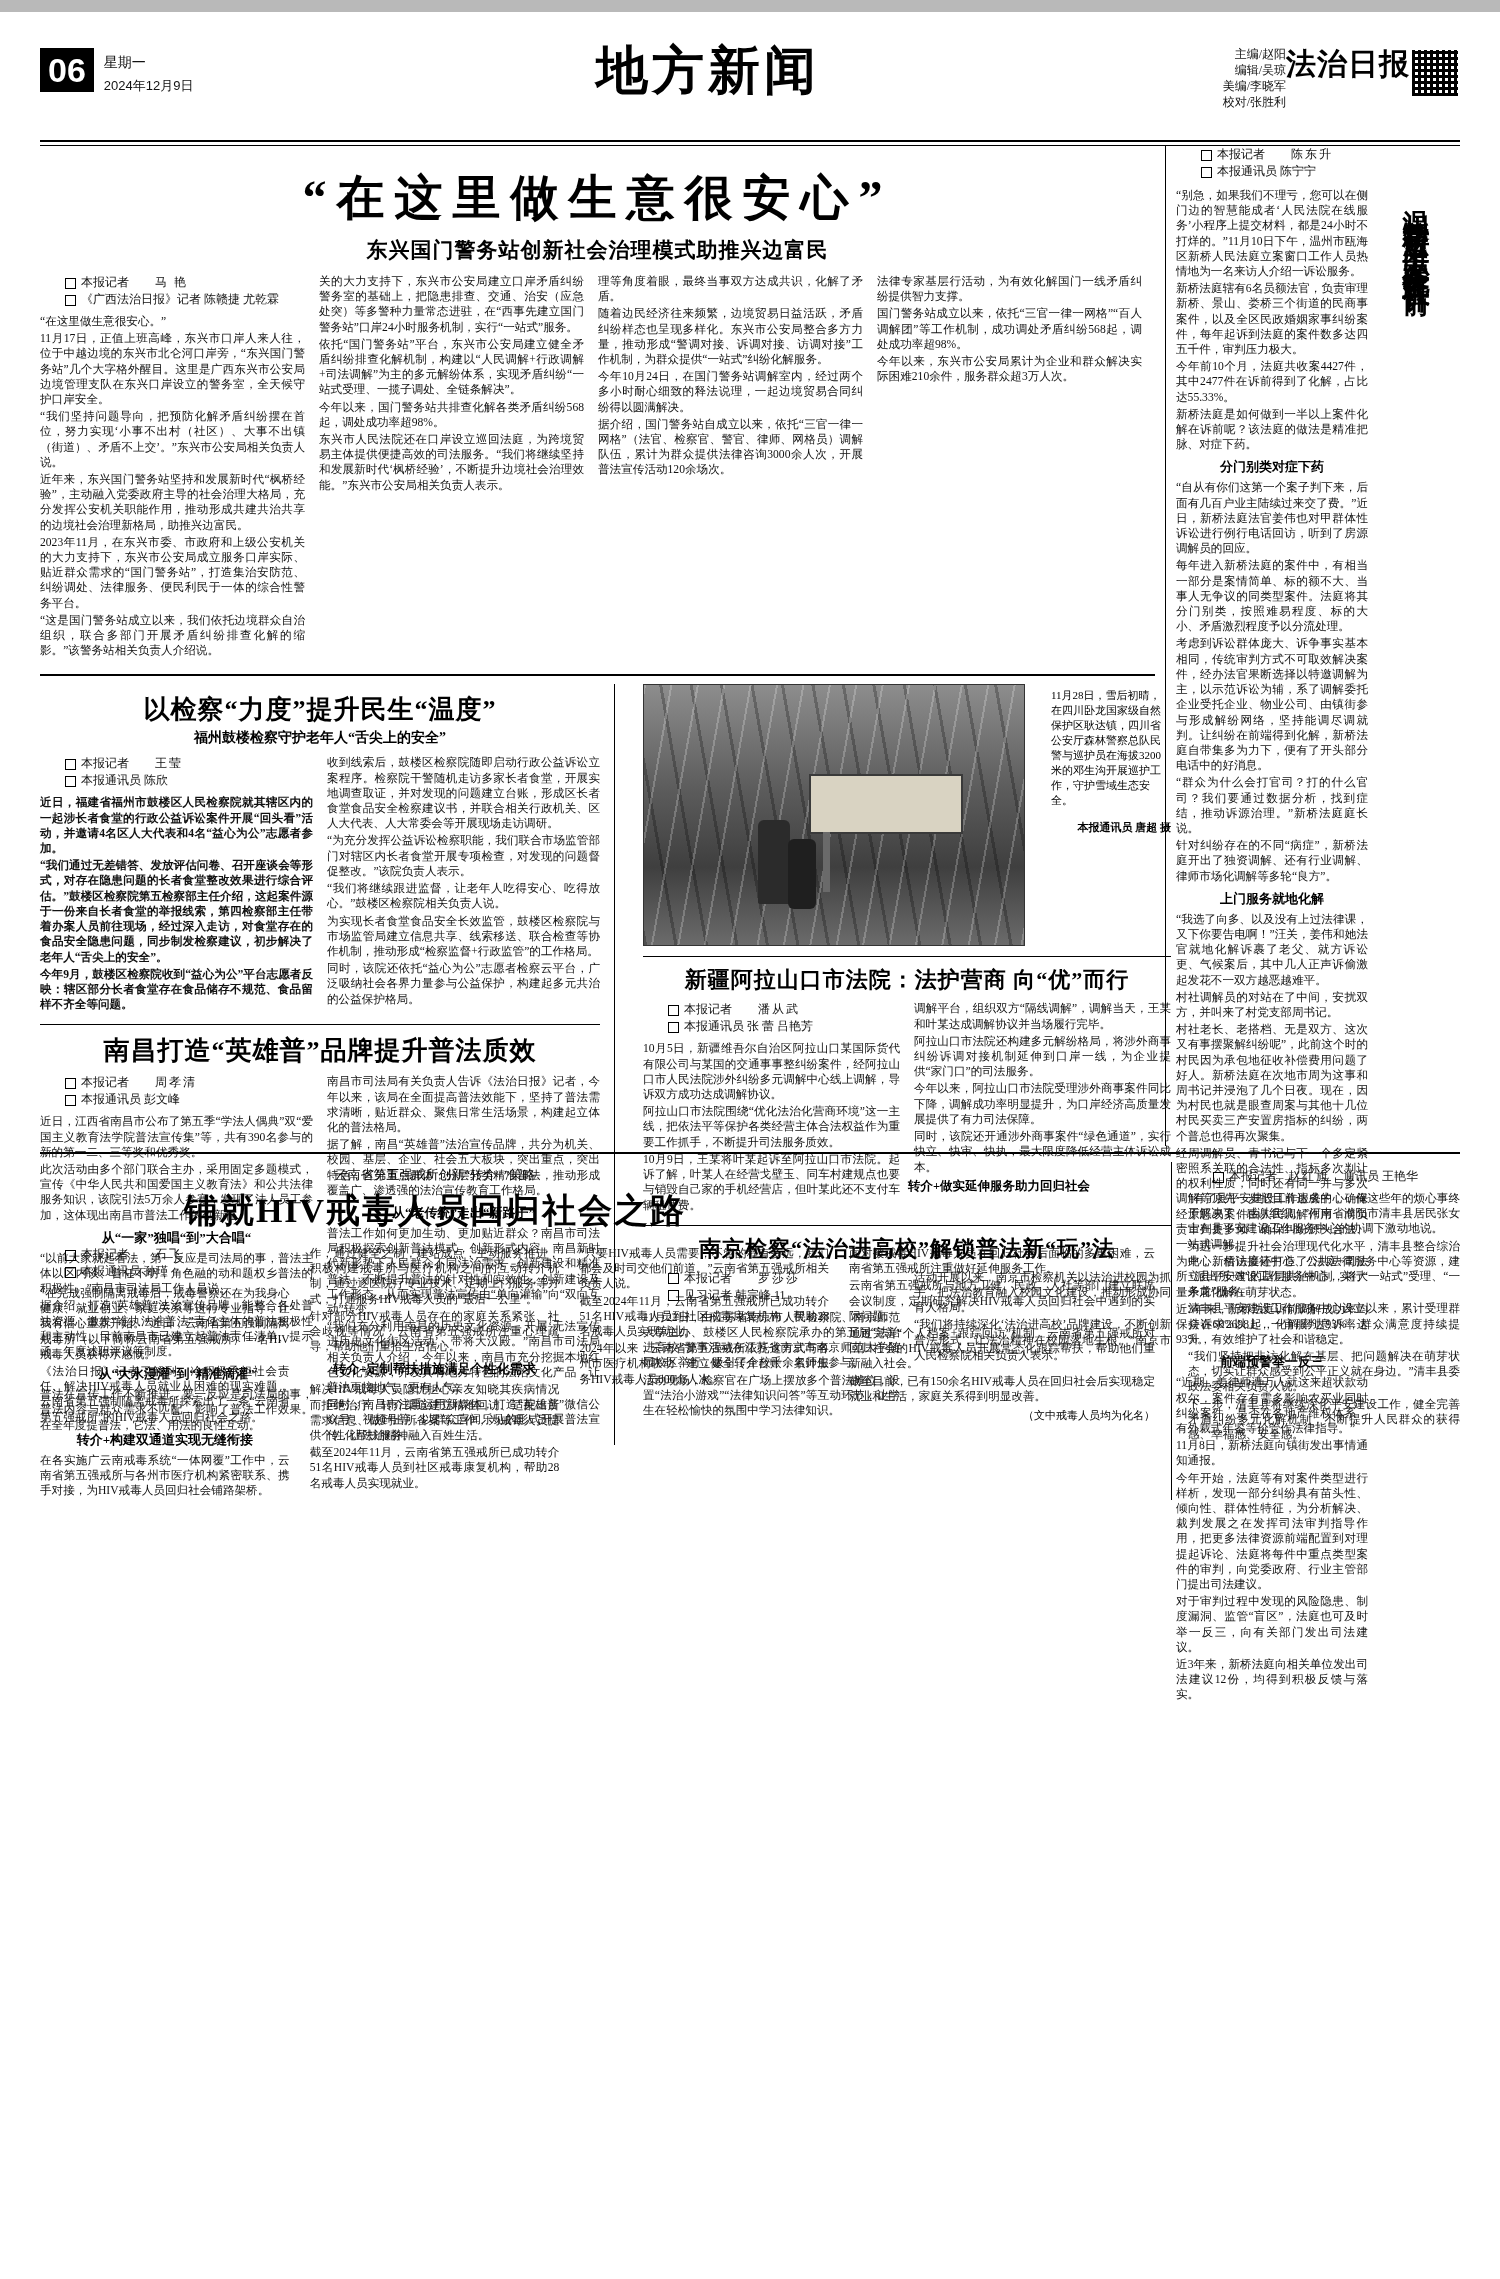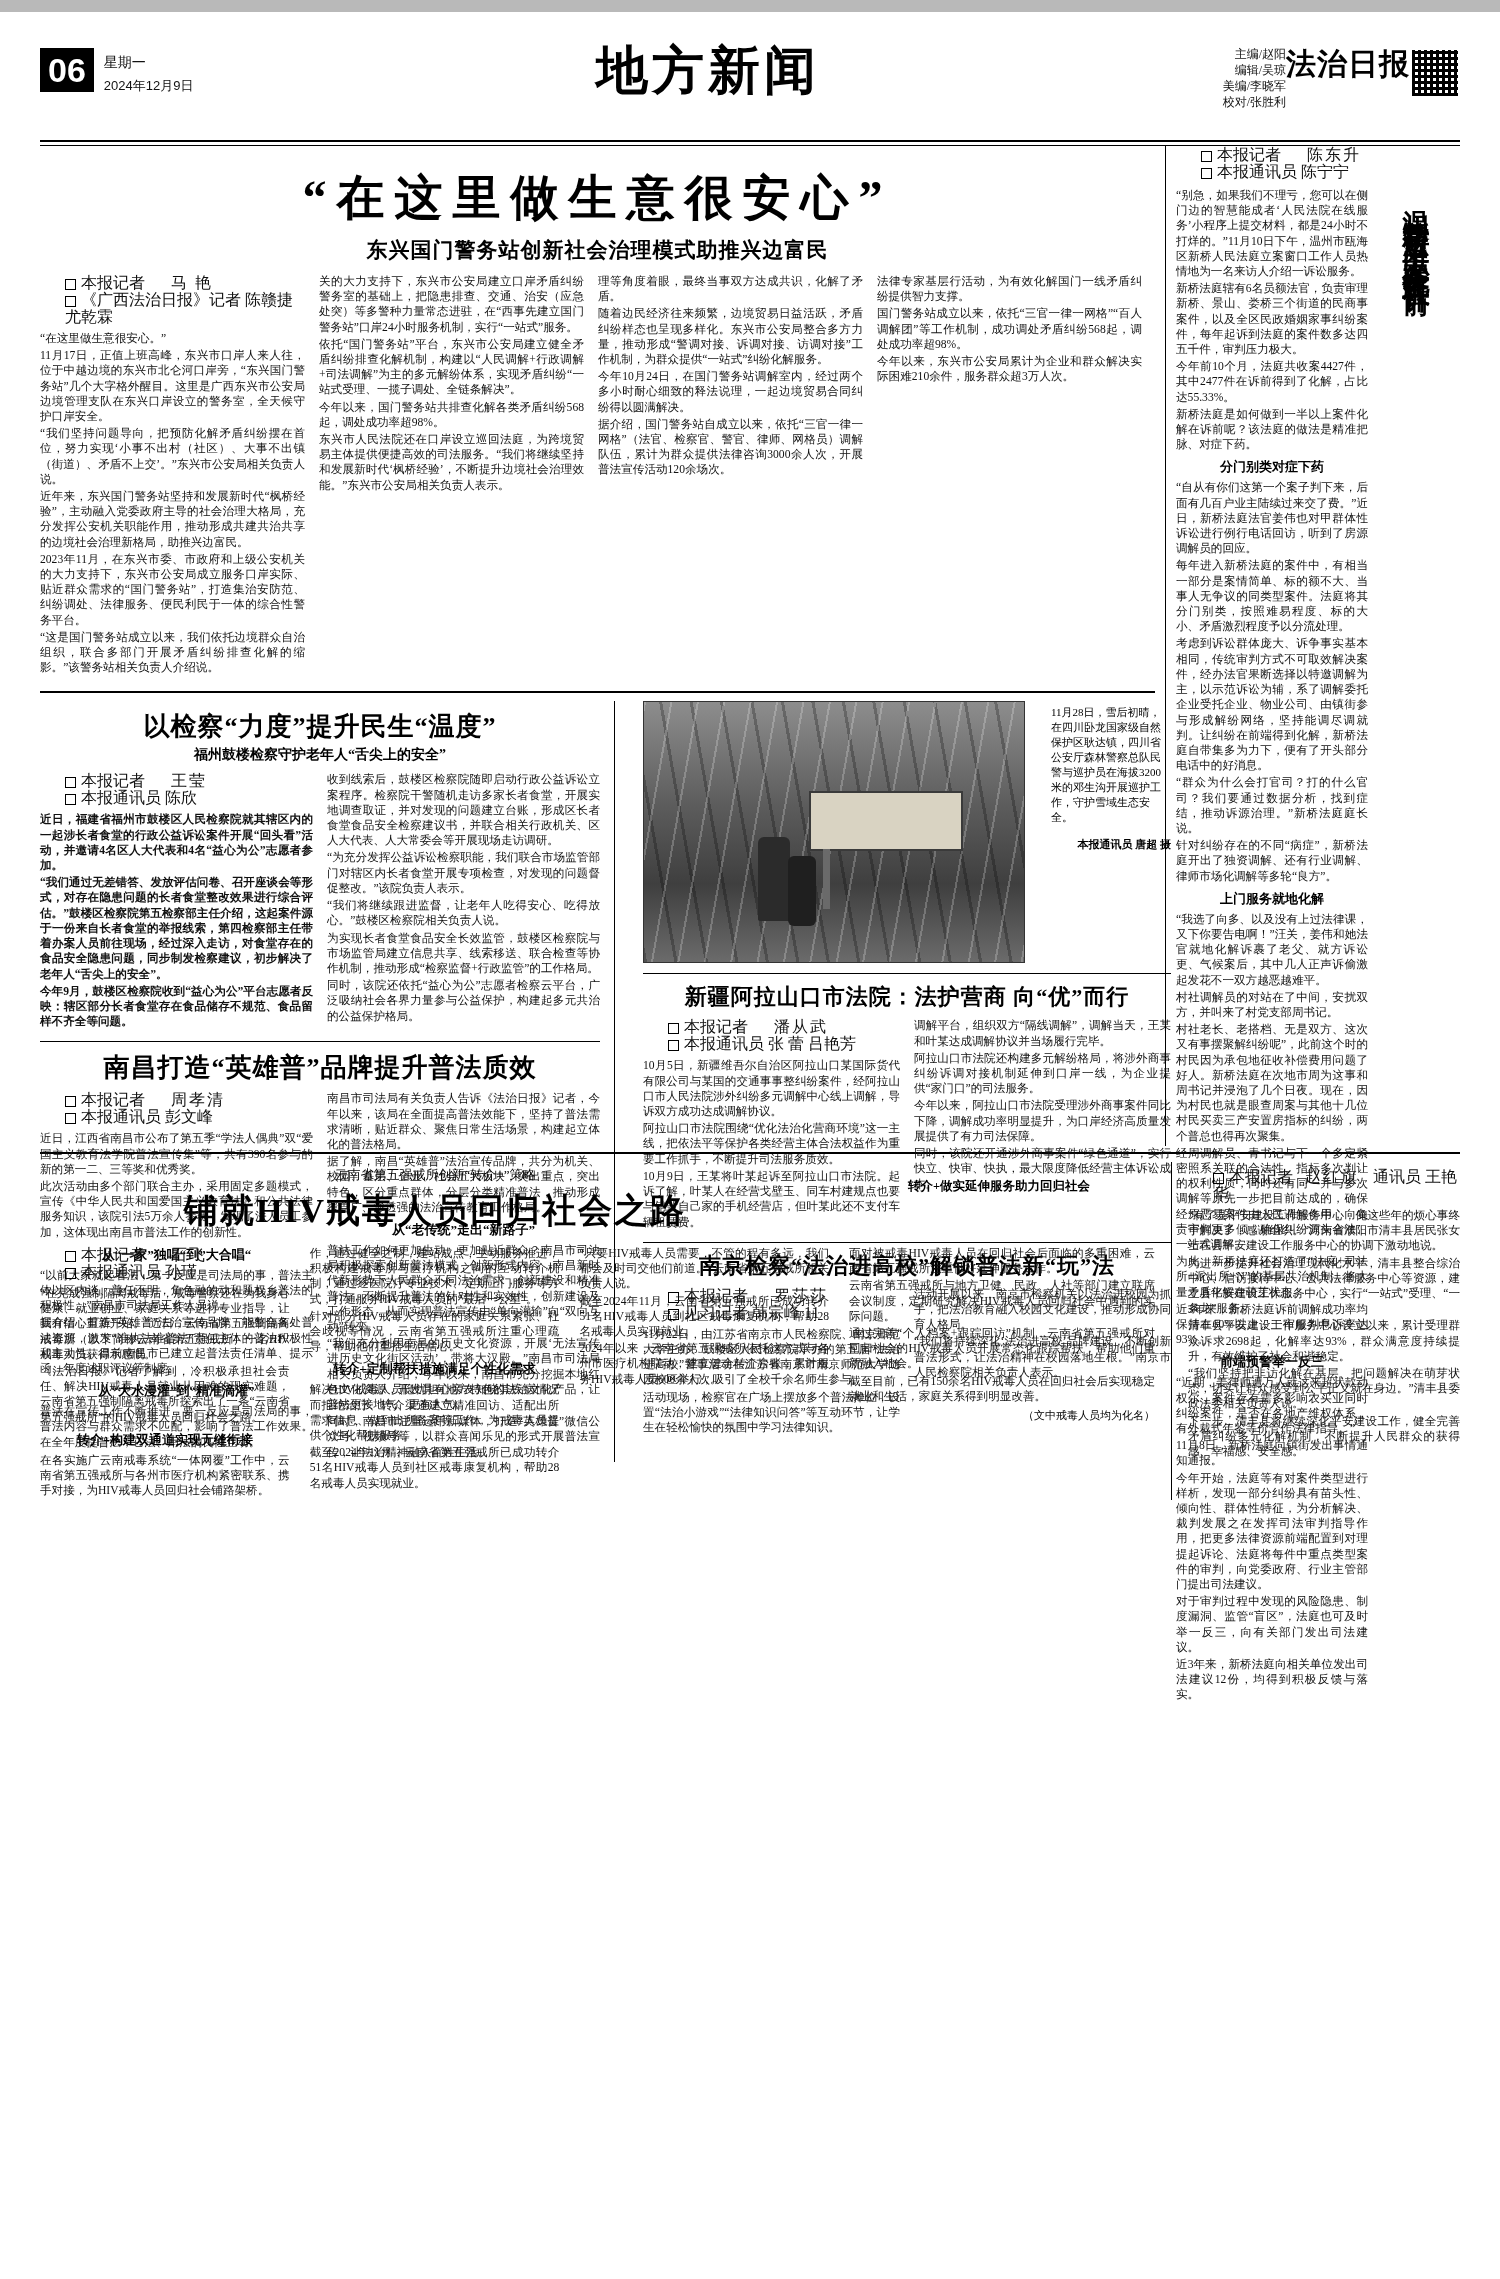--- a/index.html
+++ b/index.html
@@ -32,21 +32,21 @@
      background-blend-mode:multiply;margin-top:2px;border:2px solid #fff;}
   .rule{border-top:2px solid #000;margin:6px 0 0;}
   .rule.thin{border-top:1px solid #000;}
 
   
   .cols{display:flex;}
   .vline{border-left:1px solid #000;}
   .hline{border-top:1px solid #000;}
   .hline2{border-top:2px solid #000;}
 
-  .byline{font-size:16px;line-height:17px;color:#111;padding-left:25px;}
+  .byline{font-size:12px;line-height:17px;color:#111;padding-left:25px;}
   .byline .bx{display:inline-block;width:9px;height:9px;border:1px solid #000;margin-right:5px;vertical-align:middle;}
   .byline .nm{letter-spacing:2px;margin-left:26px;}
 
   p.body{
     font-size:11.6px;line-height:15.2px;text-align:justify;margin:0 0 2px;
     text-justify:inter-ideograph;color:#111;
   }
   .subhead{font-size:13px;font-weight:bold;text-align:center;margin:6px 0 4px;}
 
   

